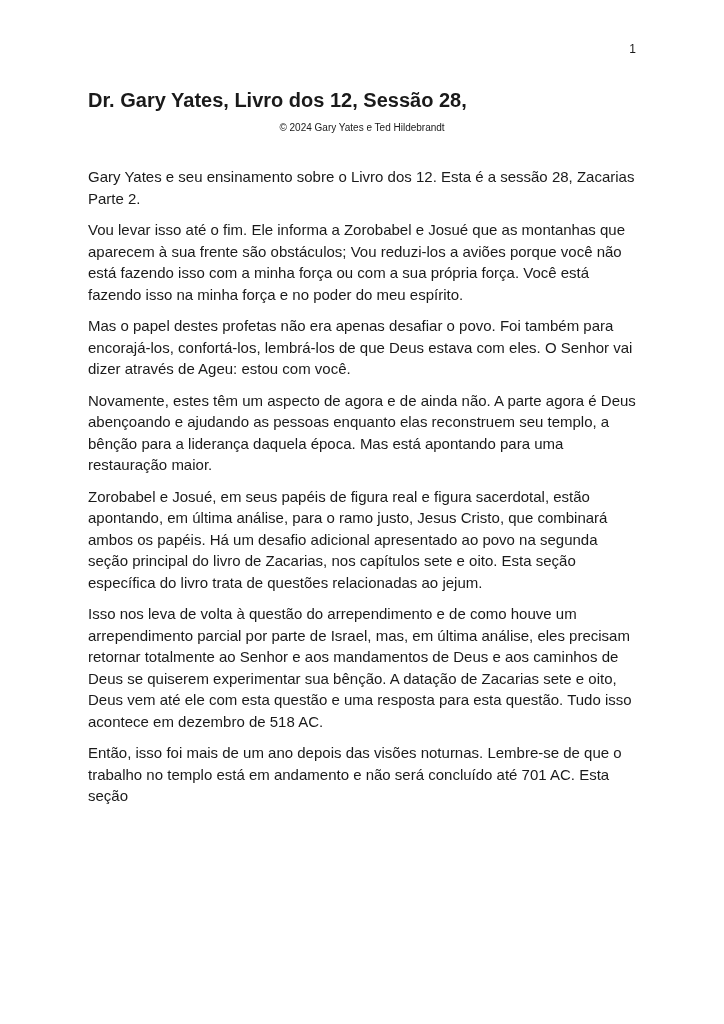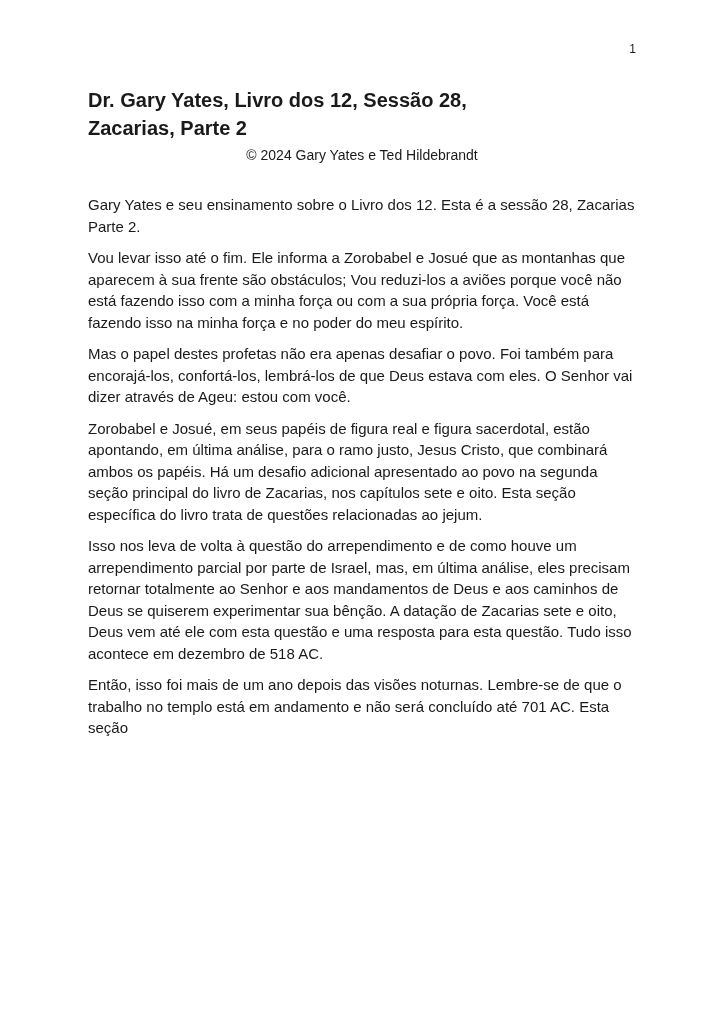--- a/index.html
+++ b/index.html
@@ -28,21 +28,21 @@
       padding: 86px 88px 0 88px;
     }
     .title {
       font-weight: 700;
       font-size: 20px;
       line-height: 28px;
       color: #1a1a1a;
     }
     .copyright {
       text-align: center;
-      font-size: 14px;
+      font-size: 10px;
       line-height: 19px;
       margin-top: 4px;
       color: #1a1a1a;
     }
     .body-text {
       margin-top: 29px;
     }
     .para {
       font-size: 15px;
       line-height: 21.5px;
@@ -55,29 +55,29 @@
 <body>
 
 <div class="page">
 
   <div class="page-number">1</div>
 
   <div class="content">
 
     <div class="title">
       <div>Dr. Gary Yates, Livro dos 12, Sessão 28,</div>
-      <div>Zacarias, Parte 2</div>
     </div>
 
     <div class="copyright">© 2024 Gary Yates e Ted Hildebrandt</div>
 
     <div class="body-text">
       <p class="para">Gary Yates e seu ensinamento sobre o Livro dos 12. Esta é a sessão 28, Zacarias Parte 2.</p>
       <p class="para">Vou levar isso até o fim. Ele informa a Zorobabel e Josué que as montanhas que aparecem à sua frente são obstáculos; Vou reduzi-los a aviões porque você não está fazendo isso com a minha força ou com a sua própria força. Você está fazendo isso na minha força e no poder do meu espírito.</p>
       <p class="para">Mas o papel destes profetas não era apenas desafiar o povo. Foi também para encorajá-los, confortá-los, lembrá-los de que Deus estava com eles. O Senhor vai dizer através de Ageu: estou com você.</p>
+      <p class="para">Novamente, estes têm um aspecto de agora e de ainda não. A parte agora é Deus abençoando e ajudando as pessoas enquanto elas reconstruem seu templo, a bênção para a liderança daquela época. Mas está apontando para uma restauração maior.</p>
       <p class="para">Zorobabel e Josué, em seus papéis de figura real e figura sacerdotal, estão apontando, em última análise, para o ramo justo, Jesus Cristo, que combinará ambos os papéis. Há um desafio adicional apresentado ao povo na segunda seção principal do livro de Zacarias, nos capítulos sete e oito. Esta seção específica do livro trata de questões relacionadas ao jejum.</p>
       <p class="para">Isso nos leva de volta à questão do arrependimento e de como houve um arrependimento parcial por parte de Israel, mas, em última análise, eles precisam retornar totalmente ao Senhor e aos mandamentos de Deus e aos caminhos de Deus se quiserem experimentar sua bênção. A datação de Zacarias sete e oito, Deus vem até ele com esta questão e uma resposta para esta questão. Tudo isso acontece em dezembro de 518 AC.</p>
       <p class="para">Então, isso foi mais de um ano depois das visões noturnas. Lembre-se de que o trabalho no templo está em andamento e não será concluído até 701 AC. Esta seção</p>
     </div>
 
   </div>
 
 </div>
 
 </body></html>

